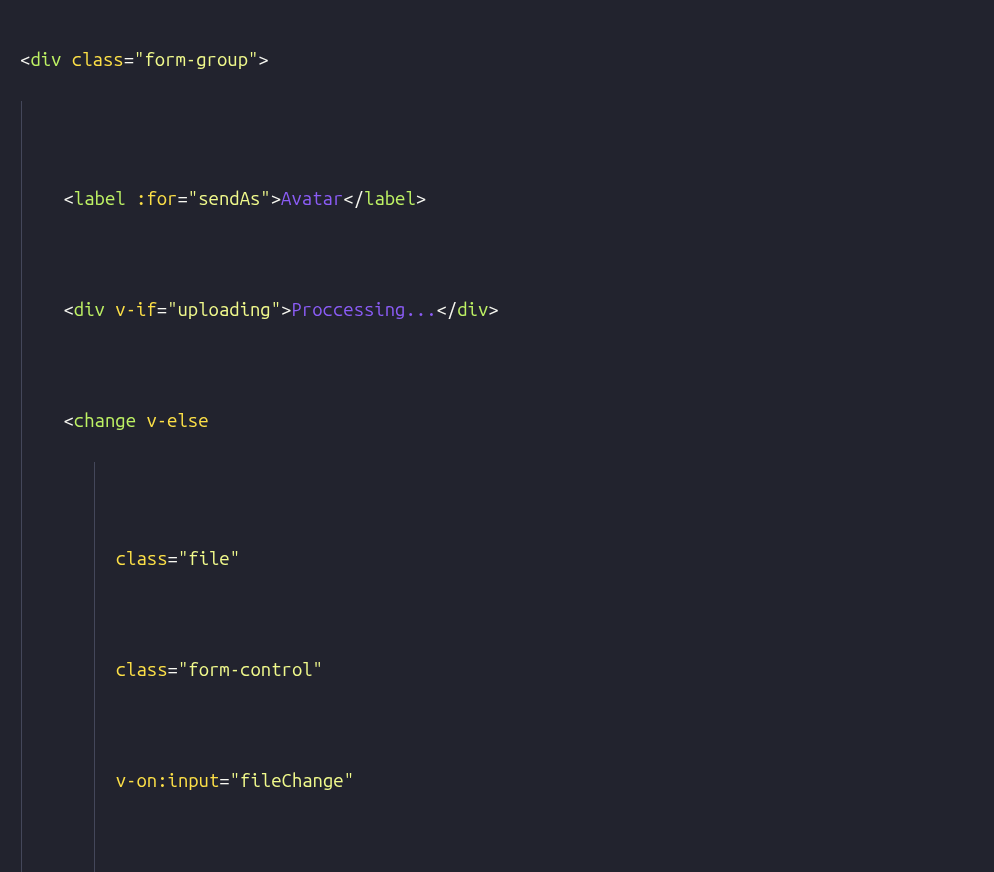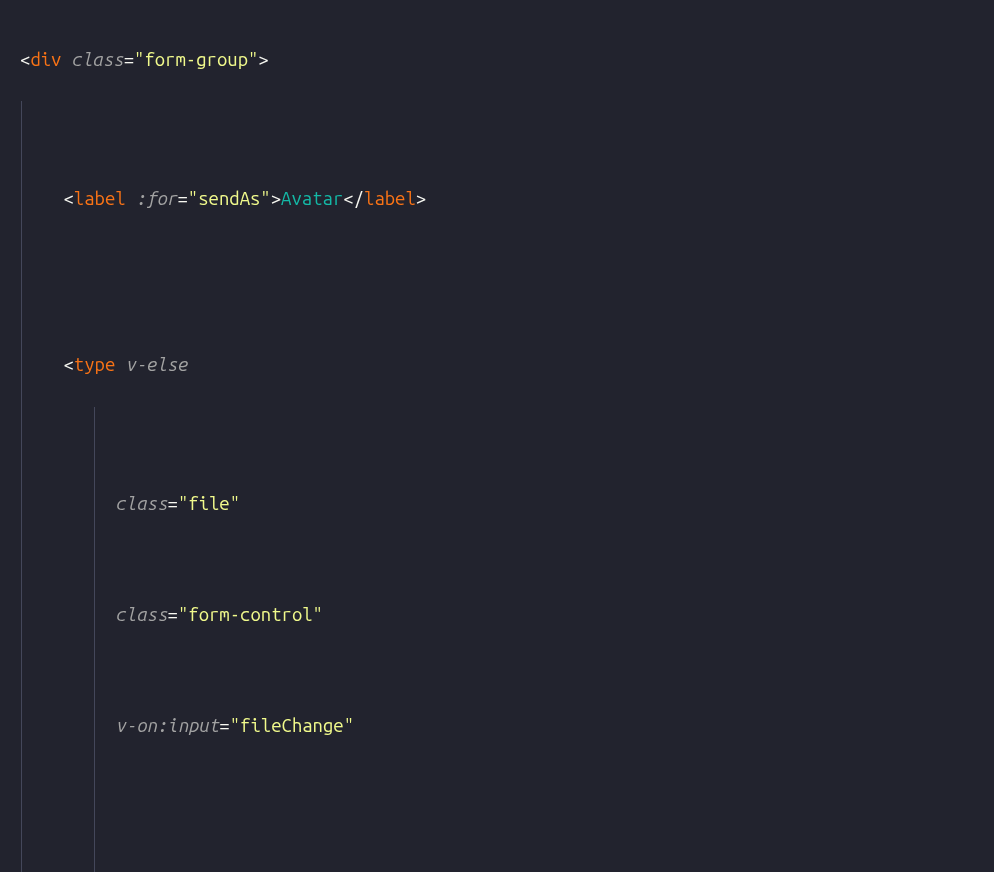--- a/index.html
+++ b/index.html
@@ -19,36 +19,37 @@
     position: relative;
     min-height: 1.5em;
   }
   .bl {
     border-left: 1px solid #44475a;
     margin-left: 1px;
     padding-left: 0;
   }
   .punc { color: #f8f8f2; }
   .bracket { color: #f8f8f2; }
-  .tag { color: #f97316; text-align: center; }
-  .attr { color: #a3a3a3; font-style: italic; }
+  .tag { color: #bef264; text-align: center; }
+  .attr { color: #fde047; }
   .val { color: #f1fa8c; }
-  .text { color: #14b8a6; }
+  .text { color: #8b5cf6; }
 </style>
 </head>
 <body>
 
 <div class="code-container">
 <div class="line"><span class="bracket">&lt;</span><span class="tag">div</span><span> </span><span class="attr">class</span><span class="punc">=</span><span class="val">"form-group"</span><span class="bracket">&gt;</span></div>
 <div class="bl">
 <div class="line"> </div>
 <div class="line"><span>    </span><span class="bracket">&lt;</span><span class="tag">label</span><span> </span><span class="attr">:for</span><span class="punc">=</span><span class="val">"sendAs"</span><span class="bracket">&gt;</span><span class="text">Avatar</span><span class="bracket">&lt;/</span><span class="tag">label</span><span class="bracket">&gt;</span></div>
 <div class="line"> </div>
+<div class="line"><span>    </span><span class="bracket">&lt;</span><span class="tag">div</span><span> </span><span class="attr">v-if</span><span class="punc">=</span><span class="val">"uploading"</span><span class="bracket">&gt;</span><span class="text">Proccessing...</span><span class="bracket">&lt;/</span><span class="tag">div</span><span class="bracket">&gt;</span></div>
 <div class="line"> </div>
-<div class="line"><span>    </span><span class="bracket">&lt;</span><span class="tag">type</span><span> </span><span class="attr">v-else</span></div>
+<div class="line"><span>    </span><span class="bracket">&lt;</span><span class="tag">change</span><span> </span><span class="attr">v-else</span></div>
 <div class="bl" style="margin-left:72px;">
 <div class="line"> </div>
 <div class="line"><span>  </span><span class="attr">class</span><span class="punc">=</span><span class="val">"file"</span></div>
 <div class="line"> </div>
 <div class="line"><span>  </span><span class="attr">class</span><span class="punc">=</span><span class="val">"form-control"</span></div>
 <div class="line"> </div>
 <div class="line"><span>  </span><span class="attr">v-on:input</span><span class="punc">=</span><span class="val">"fileChange"</span></div>
 <div class="line"> </div>
 
 

